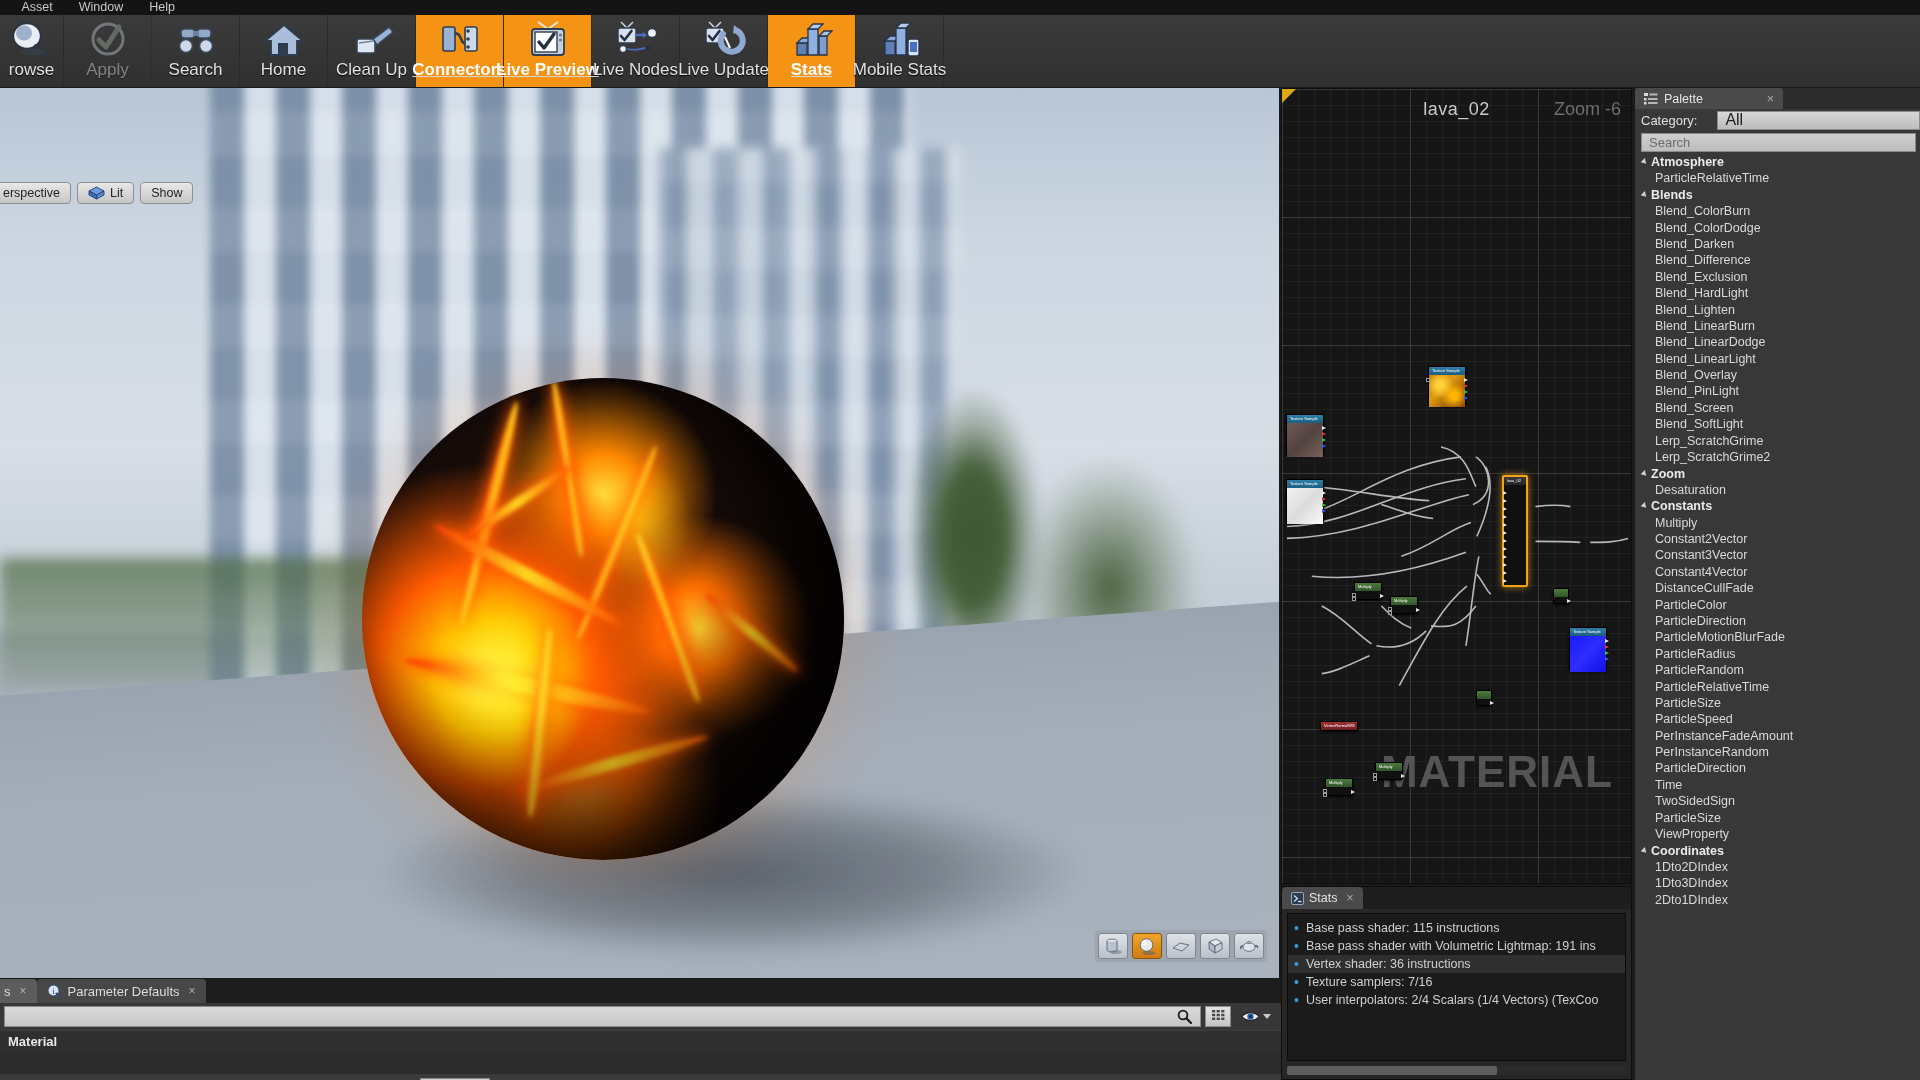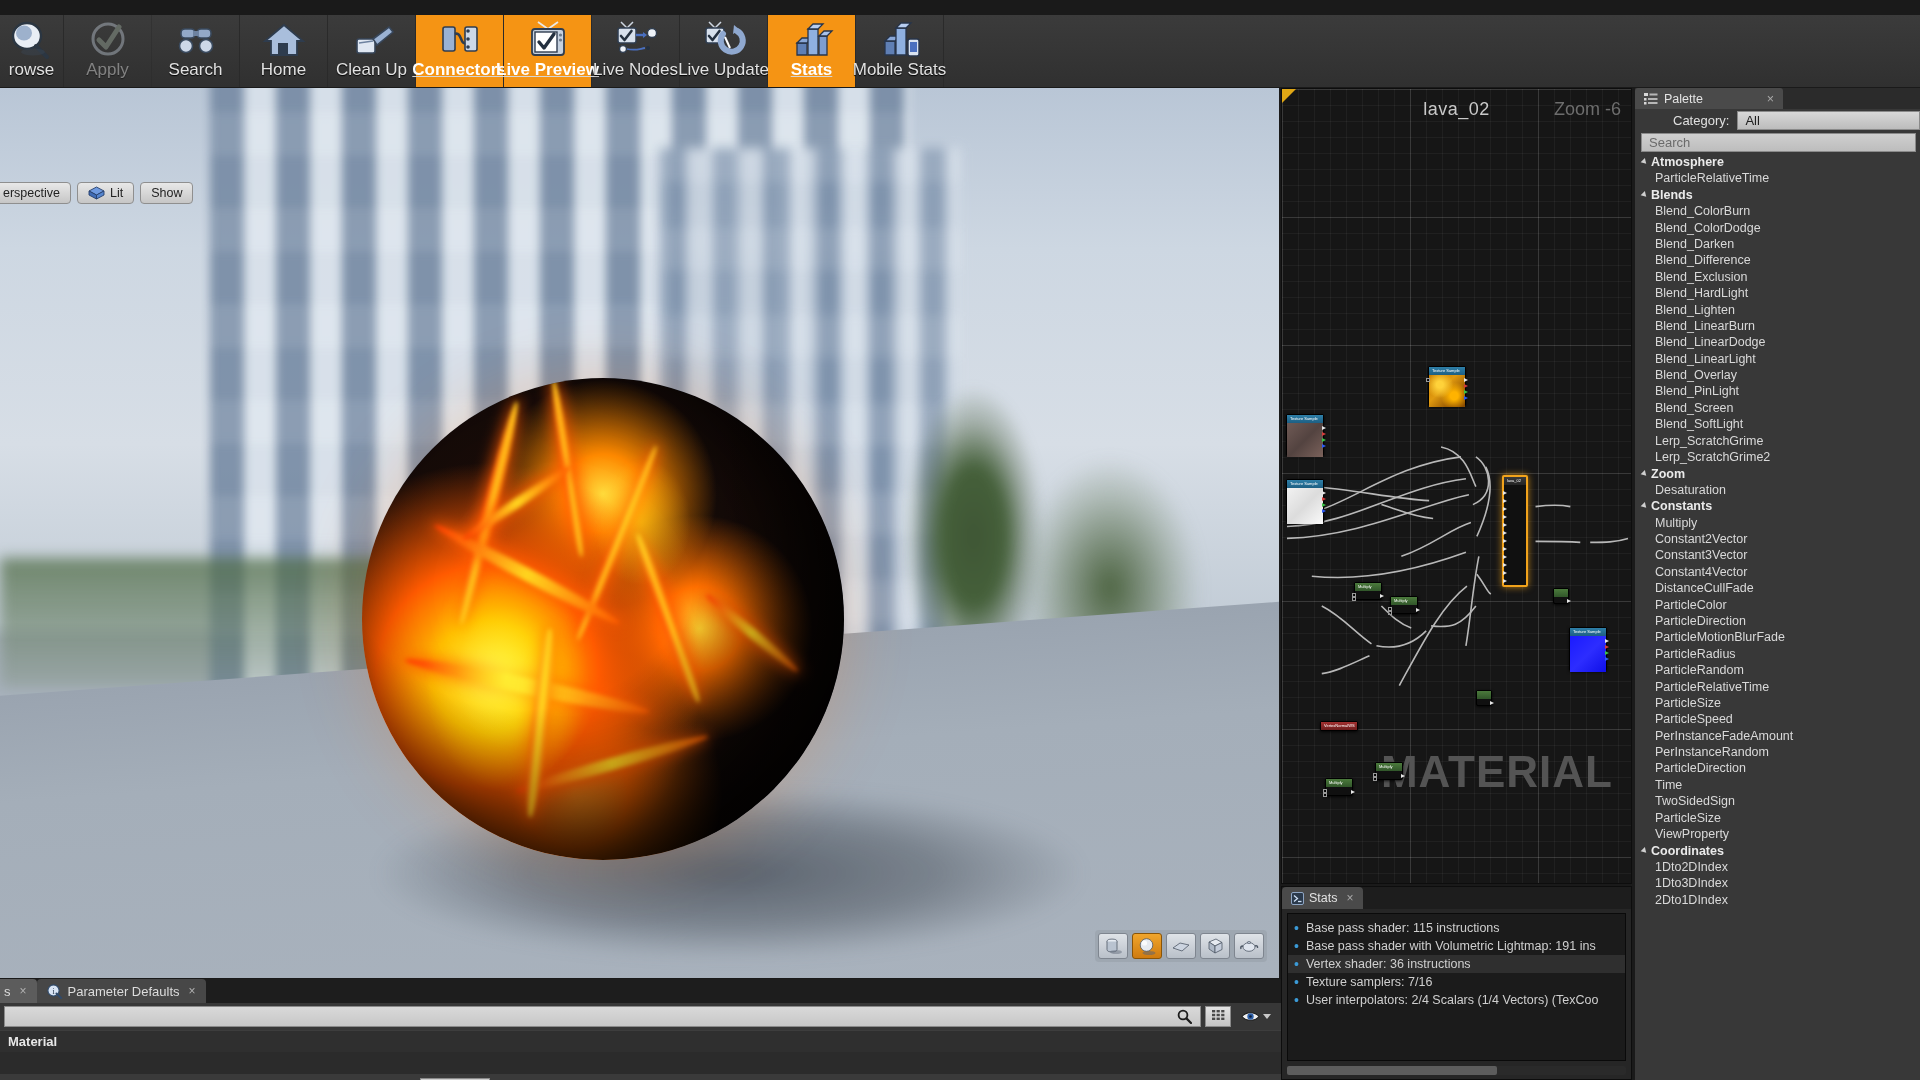--- a/index.html
+++ b/index.html
@@ -251,28 +251,28 @@
     background: #383838; border-left: 1px solid #1a1a1a;
   }
   .pal-tabstrip { height: 21px; display: flex; align-items: flex-end; background: #2b2b2b; }
   .pal-tab {
     height: 21px; display: flex; align-items: center; gap: 6px; padding: 0 9px;
     background: #4a4a4a; color: #e4e4e4; font-size: 12.5px;
     border-top-left-radius: 3px; border-top-right-radius: 3px; cursor: pointer;
     min-width: 148px;
   }
   .pal-cat {
-    height: 22px; display: flex; align-items: center; gap: 8px;
-    padding-left: 6px; background: #383838; margin-left: 32px;
+    height: 22px; display: flex; align-items: center; gap: 20px;
+    padding-left: 6px; background: #383838;
   }
   .pal-cat .lbl { font-size: 13px; color: #e0e0e0; }
   .pal-combo {
     flex: 1; height: 19px; background: linear-gradient(#d8d8d8,#bcbcbc);
     border: 1px solid #8a8a8a; display: flex; align-items: center;
-    padding: 0 7px; color: #202020; font-size: 13px; cursor: pointer;
+    padding: 0 7px; color: #202020; font-size: 16px; cursor: pointer;
   }
   .pal-search {
     margin: 2px 4px 3px 6px; height: 19px;
     background: linear-gradient(#cfcfcf,#bdbdbd); border: 1px solid #8a8a8a;
     display: flex; align-items: center; padding: 0 7px;
     color: #6b6b6b; font-size: 13px;
   }
   .pal-list { position: absolute; left: 0; right: 0; top: 66px; bottom: 0; overflow: hidden; }
   .pal-group {
     display: flex; align-items: center; gap: 4px; height: 16.4px;
@@ -331,20 +331,26 @@
   .caret-dn {
     width: 0; height: 0; border-left: 4px solid transparent;
     border-right: 4px solid transparent; border-top: 5px solid #c9c9c9;
   }
 </style>
 </head>
 <body>
 
 <div id="app">
 
+  <div class="menubar">
+    <div class="mi clipped">t</div>
+    <div class="mi">Asset</div>
+    <div class="mi">Window</div>
+    <div class="mi">Help</div>
+  </div>
 
   <div class="toolbar">
 
     <div class="tb-btn tb-first">
       <svg class="tb-icon" viewBox="0 0 46 42">
         <ellipse cx="18" cy="17" rx="14" ry="13" fill="#e9eef5" stroke="#2b3642" stroke-width="2.4"></ellipse>
         <ellipse cx="15" cy="14" rx="8" ry="7.5" fill="#8fa6c4" opacity=".85"></ellipse>
         <path d="M27 27 L38 38" stroke="#2b3642" stroke-width="4" stroke-linecap="round"></path>
         <ellipse cx="24" cy="33" rx="12" ry="3.4" fill="#3a4450" opacity=".5"></ellipse>
       </svg>

